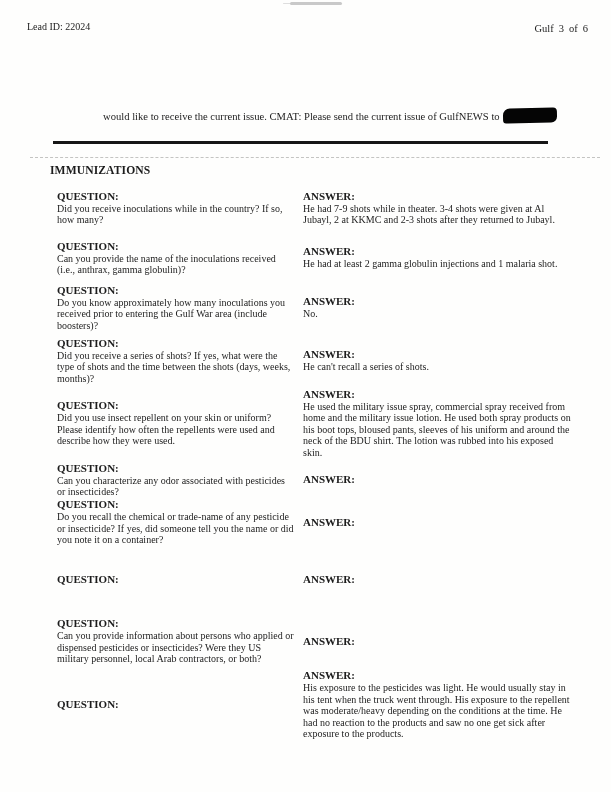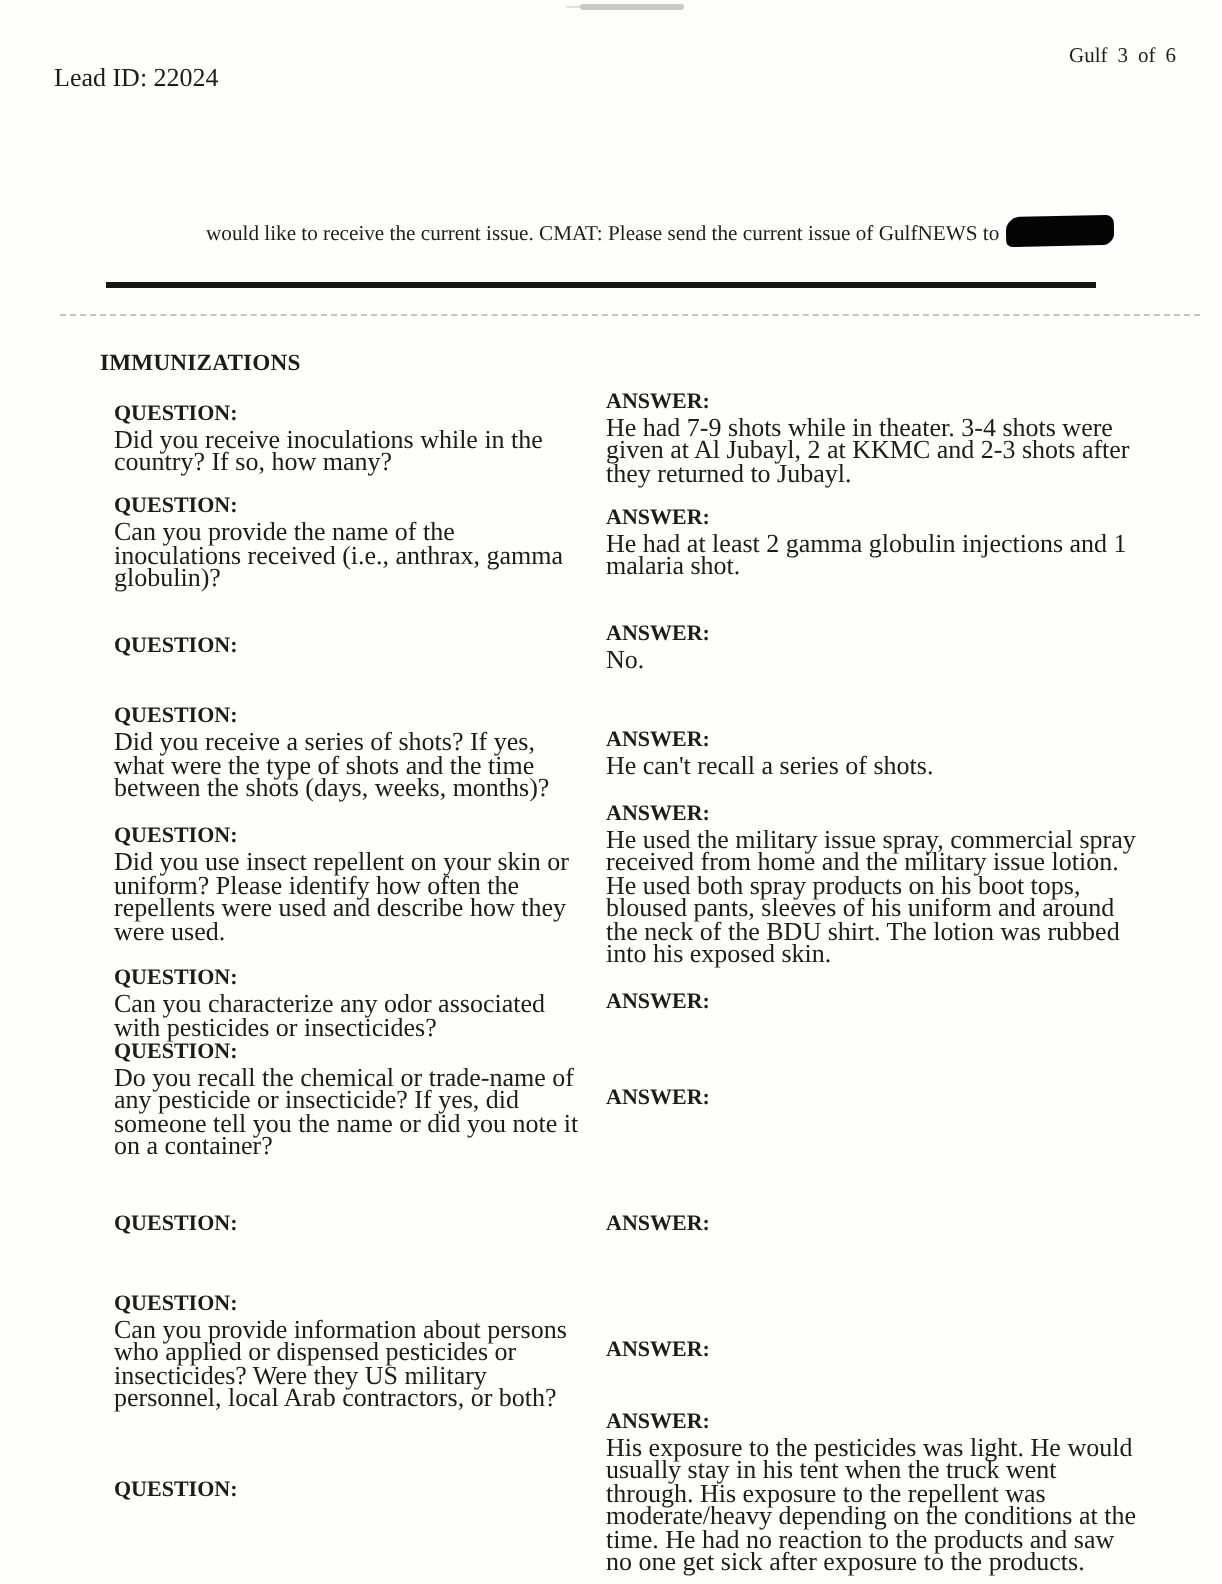--- a/index.html
+++ b/index.html
@@ -1,34 +1,34 @@
 <!DOCTYPE html>
 <html><head>
 <meta charset="utf-8">
 <style>
   html,body{margin:0;padding:0;background:#ffffff;}
   .page{
     position:relative;width:611px;height:792px;background:#fefefd;
     font-family:"Liberation Serif", serif;color:#1c1c1c;overflow:hidden;
   }
   .smudge{position:absolute;top:2px;left:290px;width:52px;height:3px;background:#c9c9c9;border-radius:2px;box-shadow:-8px 0 0 -1px #dedede;}
-  .lead{position:absolute;top:31px;left:27px;font-size:13px;}
+  .lead{position:absolute;top:21px;left:27px;font-size:10px;}
   .pageno{position:absolute;top:23px;right:23px;font-size:10.5px;}
   .pageno span{margin-left:5px;}
   .intro{position:absolute;top:108px;left:57px;width:535px;font-size:10.6px;line-height:14px;margin-left:46px;}
   .redact{display:inline-block;width:54px;height:15px;background:#050505;border-radius:7px 4px 6px 3px;vertical-align:-3px;margin-left:3px;transform:rotate(-1.2deg);}
   .rule{position:absolute;top:141px;left:53px;width:495px;height:3px;background:#161616;}
   .dash{position:absolute;top:157px;left:30px;width:570px;height:0;border-top:1px dashed #c4c4c2;}
-  .content{position:absolute;top:163px;left:48px;width:525px;margin-top:11px;}
+  .content{position:absolute;top:163px;left:48px;width:525px;}
   .sec-h{font-weight:bold;font-size:11.6px;margin:1px 0 2px 2px;letter-spacing:.1px;}
   .row{display:flex;align-items:center;}
   .qcell{flex:0 0 246px;box-sizing:border-box;padding-left:9px;}
   .acell{flex:1;box-sizing:border-box;padding-left:9px;}
   .lbl{font-weight:bold;font-size:11px;line-height:13px;}
-  .txt{font-size:13px;line-height:11.5px;}
+  .txt{font-size:10px;line-height:11.5px;}
   .txt:empty{display:none;}
 </style>
 </head>
 <body>
 
 <div class="page">
 
   <div class="smudge"></div>
 
   <div class="lead">Lead ID: 22024</div>
@@ -62,20 +62,21 @@
       </div>
       <div class="acell">
         <div class="lbl">ANSWER:</div>
         <div class="txt">He had at least 2 gamma globulin injections and 1 malaria shot.</div>
       </div>
     </div>
 
     <div class="row" style="min-height:57px">
       <div class="qcell">
         <div class="lbl">QUESTION:</div>
+        <div class="txt">Do you know approximately how many inoculations you received prior to entering the Gulf War area (include boosters)?</div>
       </div>
       <div class="acell">
         <div class="lbl">ANSWER:</div>
         <div class="txt">No.</div>
       </div>
     </div>
 
     <div class="row" style="min-height:49px">
       <div class="qcell">
         <div class="lbl">QUESTION:</div>

